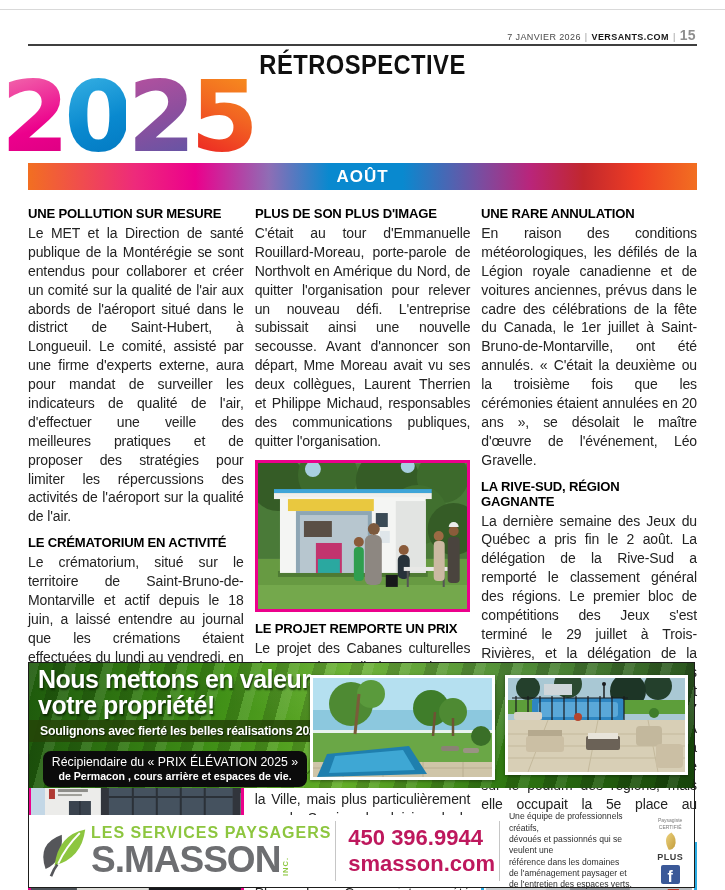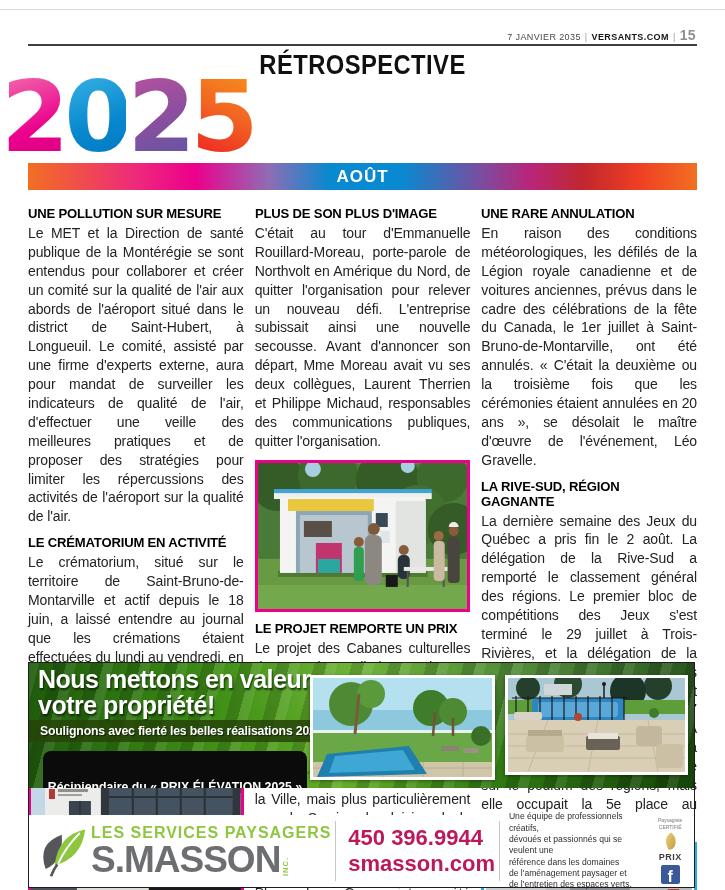--- a/index.html
+++ b/index.html
@@ -47,21 +47,21 @@
         repeating-linear-gradient(105deg,rgba(255,255,255,.09) 0 10px,rgba(0,0,0,0) 10px 24px,rgba(0,0,0,.16) 24px 36px),
         radial-gradient(ellipse at 75% 10%,rgba(255,255,255,.18),transparent 45%),
         linear-gradient(96deg,#1e5a0c 0%,#3f8f16 28%,#63ae28 48%,#2f7711 72%,#16430a 100%);}
   .ad-headline{position:absolute;left:9px;top:3px;color:#fff;font-weight:800;font-size:25px;line-height:1.04;
       letter-spacing:-.5px;text-shadow:1px 2px 2px rgba(10,35,0,.85);}
   .ad-subbar{position:absolute;left:0;top:57px;width:318px;height:22px;background:rgba(38,68,8,.85);
       border-radius:0 5px 5px 0;display:flex;align-items:center;padding-left:11px;color:#fff;
       font-weight:700;font-size:12.3px;letter-spacing:-.2px;text-shadow:1px 1px 1px rgba(0,0,0,.6);}
   .ad-award{position:absolute;left:14px;top:88px;width:260px;background:#0b0b0b;border-radius:8px;
       color:#fff;text-align:center;padding:4px 2px;}
-  .award-l1{font-size:12.3px;font-weight:700;line-height:1.25;margin-top:25px;}
+  .award-l1{font-size:12.3px;font-weight:400;line-height:1.25;}
   .award-l2{font-size:10.6px;font-weight:700;line-height:1.2;}
   .ad-photo{position:absolute;border:3px solid #fff;line-height:0;box-shadow:0 1px 3px rgba(0,0,0,.4);}
   .ad-photo svg{display:block;}
   .ad-photo1{left:281px;top:12px;}
   .ad-photo2{left:476px;top:12px;}
   .ad-leaves{position:absolute;left:274px;top:78px;}
 
   .ad-bottom{position:absolute;left:0;right:0;bottom:0;height:72px;background:#fff;
       display:flex;align-items:center;padding:0 4px;box-sizing:border-box;}
   .brand{width:300px;display:flex;align-items:center;}
@@ -80,21 +80,21 @@
   .fb-icon{width:19px;height:19px;background:#3b5998;border-radius:2px;color:#fff;font-weight:800;
       font-size:16px;display:flex;align-items:flex-end;justify-content:center;margin-top:2px;line-height:.95;}
 </style>
 </head>
 <body>
 
 <div class="page">
   <div class="top-edge"></div>
 
   <div class="page-header">
-    <span>7 JANVIER 2035</span><span class="ph-sep">|</span><span class="ph-site">VERSANTS.COM</span><span class="ph-sep">|</span><span class="ph-page">15</span>
+    <span>7 JANVIER 2026</span><span class="ph-sep">|</span><span class="ph-site">VERSANTS.COM</span><span class="ph-sep">|</span><span class="ph-page">15</span>
   </div>
   <div class="header-rule"></div>
 
   <div class="masthead-title">RÉTROSPECTIVE</div>
   <div class="year">
     <span class="yd1">2</span><span class="yd2">0</span><span class="yd3">2</span><span class="yd4">5</span>
   </div>
   <div class="month-banner">
     <span>AOÛT</span>
   </div>
@@ -333,20 +333,20 @@
         <div class="cert-top">CERTIFIÉ</div>
         <svg width="16" height="20" viewBox="0 0 20 26">
           <defs>
               <linearGradient id="gold" x1="0" y1="0" x2="1" y2="1">
             <stop offset="0" stop-color="#ecd27e"></stop>
                 <stop offset="1" stop-color="#c29b3a"></stop>
           </linearGradient>
             </defs>
           <path d="M8 24 Q0 8 12 2 Q20 10 16 20 Q12 26 8 24 Z" fill="url(#gold)"></path>
         </svg>
-        <div class="cert-org">PRIX</div>
+        <div class="cert-org">PLUS</div>
         <div class="fb-icon">
             <span>f</span>
           </div>
       </div>
     </div>
   </div>
 </div>
 
 </body></html>

